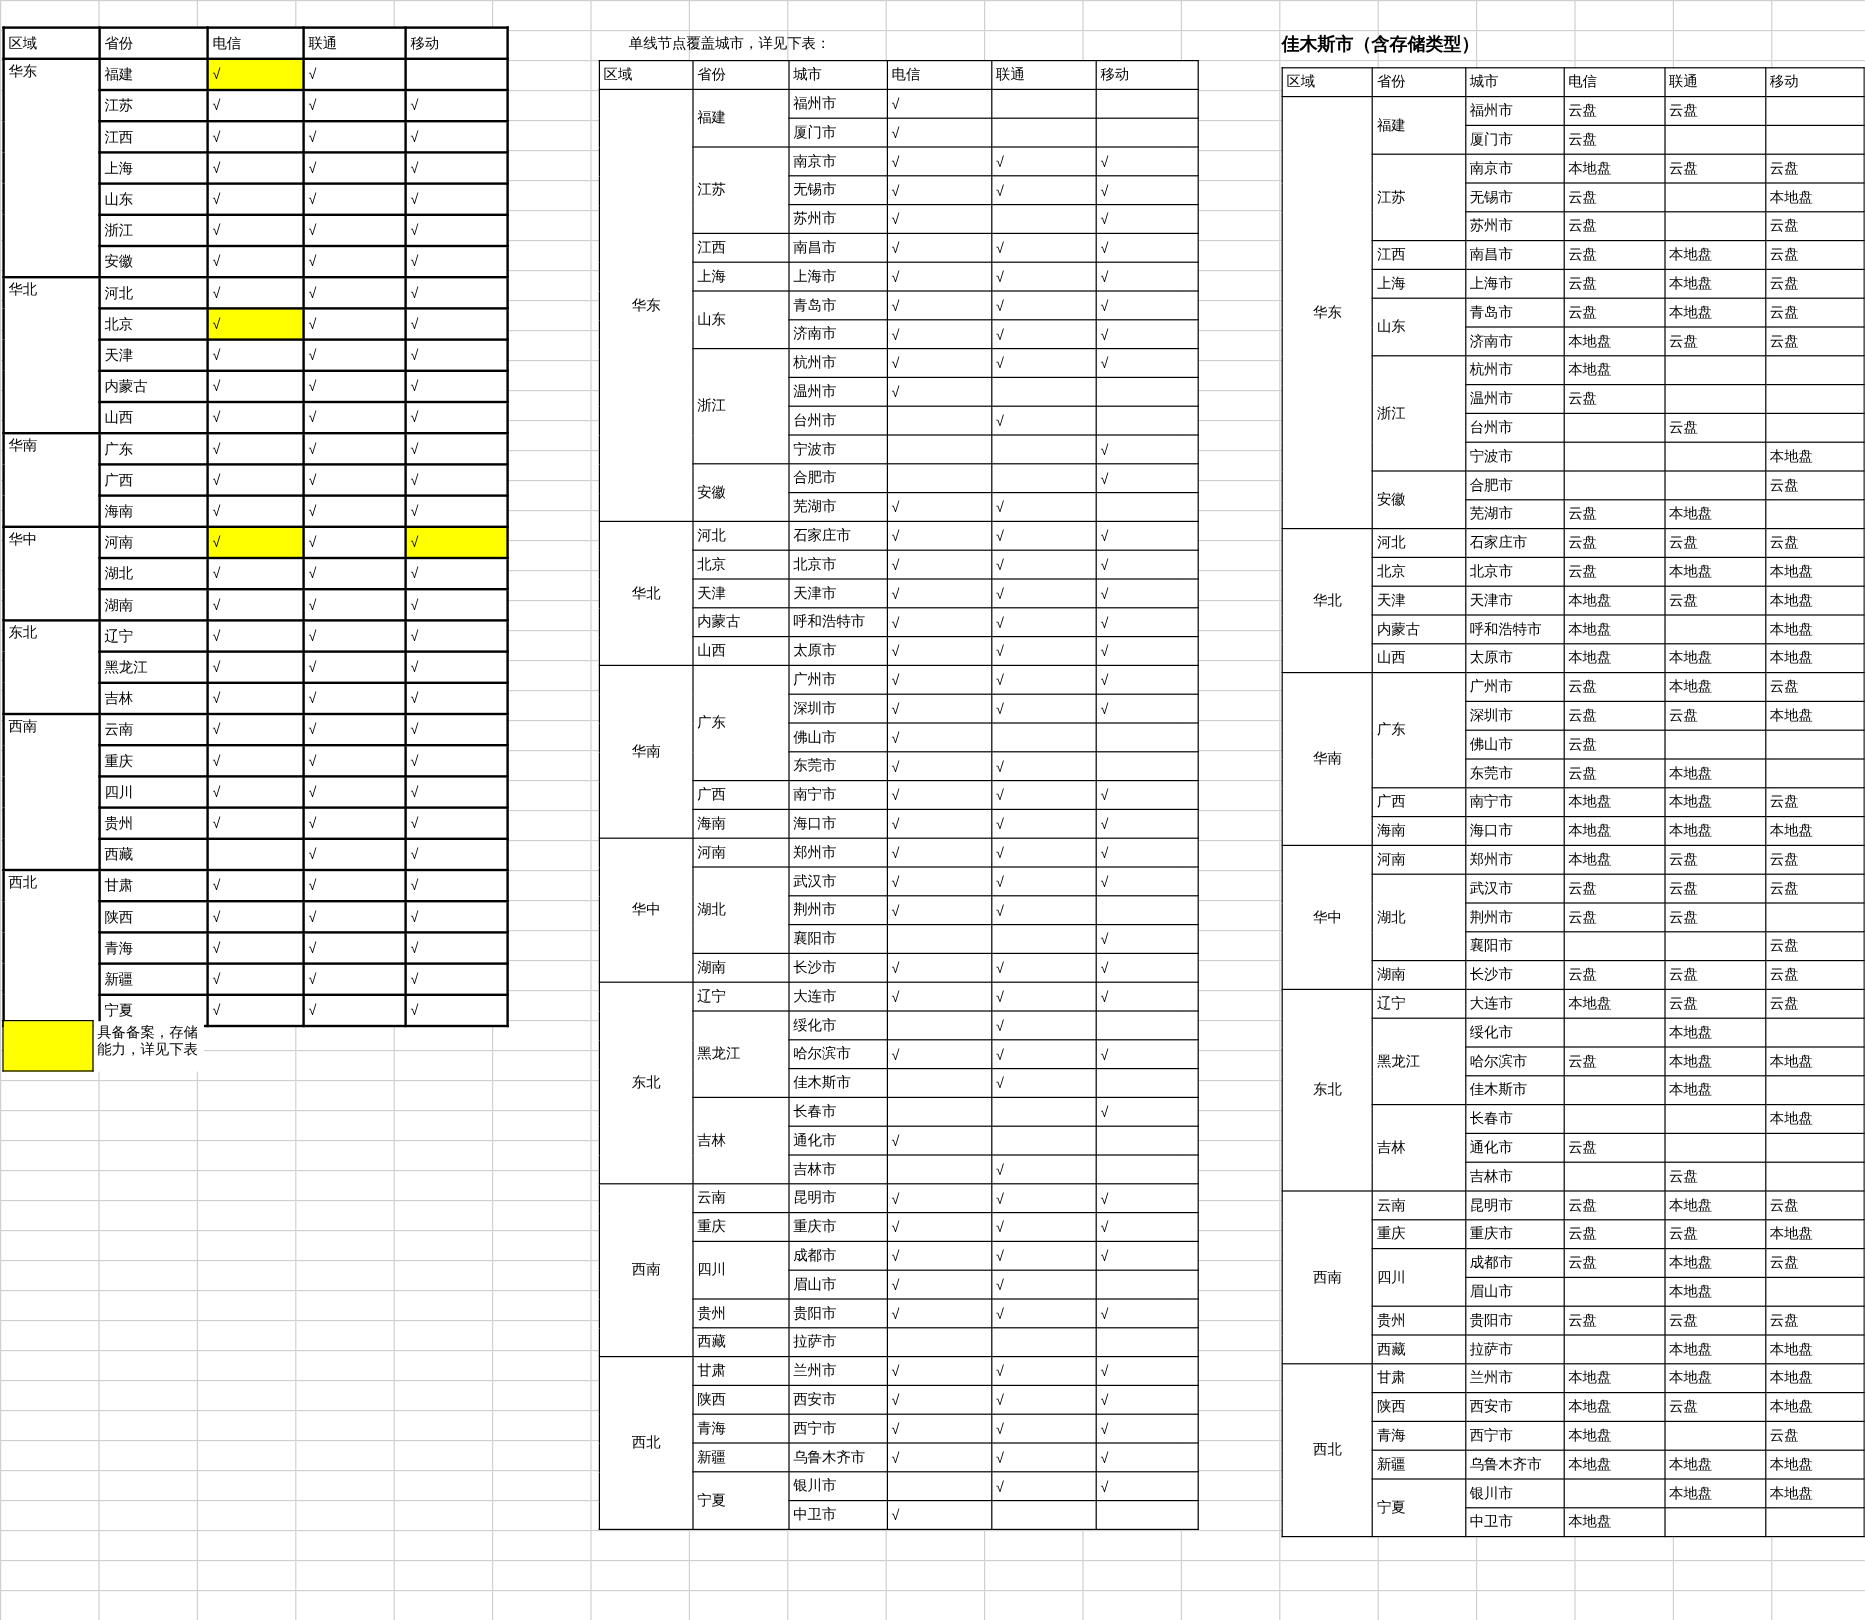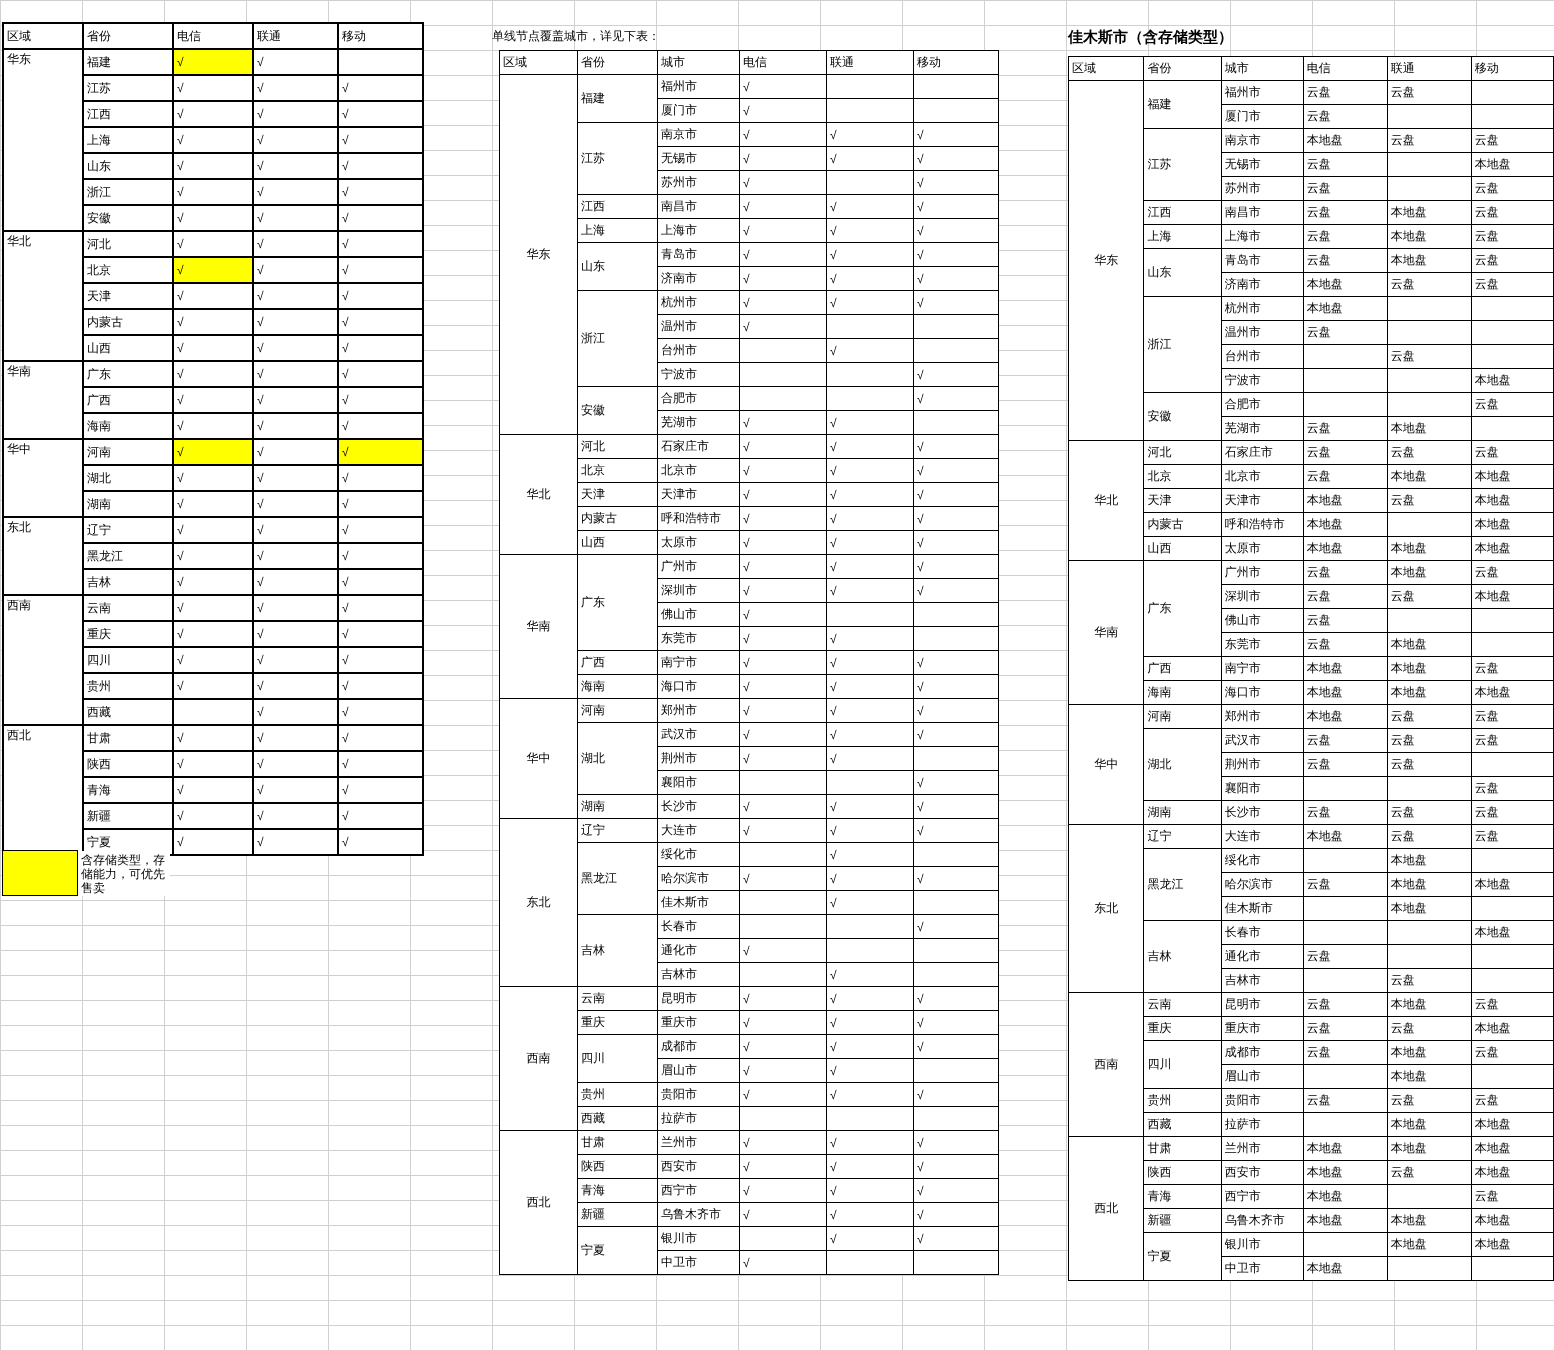--- a/index.html
+++ b/index.html
@@ -12,21 +12,21 @@
   .tbl-a{left:2px;top:22px;}
   .tbl-a td{height:26px;}
   .tbl-a .outer{border:2px solid #000;}
   .yellow{background:#ffff00;}
   .legend{left:2px;top:850px;}
   .legend td{height:20px;}
   .legend .sw{background:#ffff00;border:1px solid #000;width:75px;height:42px;}
   .legend .txt{border:none;width:92px;font-size:12px;line-height:14px;vertical-align:top;padding-top:2px;}
   .tbl-b{left:499px;top:50px;}
   .tbl-b td{height:24px;}
-  .note-b{position:absolute;left:492px;top:28px;font-size:12px;font-family:Liberation Mono, monospace;}
+  .note-b{position:absolute;left:524px;top:28px;font-size:12px;font-family:Liberation Mono, monospace;}
   .title-c{position:absolute;left:1068px;top:28px;font-size:15px;font-weight:bold;font-family:"Liberation Serif","DejaVu Serif",serif;}
   .tbl-c{left:1068px;top:56px;}
   .tbl-c td{height:24px;}
   .reg{vertical-align:middle;}
 </style>
 </head>
 <body>
 
 <table class="grid-bg" id="gridbg">
     <tbody>
@@ -1376,21 +1376,21 @@
         <td class="outer">√</td>
         <td class="outer">√</td>
       </tr>
     </tbody>
   </table>
 
 <table class="sheet legend" id="legendTable">
     <tbody>
       <tr>
         <td class="sw"></td>
-        <td class="txt">含存储类型，存储能力，可优先售卖</td>
+        <td class="txt">具备备案，存储能力，详见下表</td>
       </tr>
     </tbody>
   </table>
 
 <div class="note-b">单线节点覆盖城市，详见下表：</div>
 <table class="sheet tbl-b" id="tableB">
     <colgroup>
       <col style="width:78px">
       <col style="width:80px">
       <col style="width:82px">

